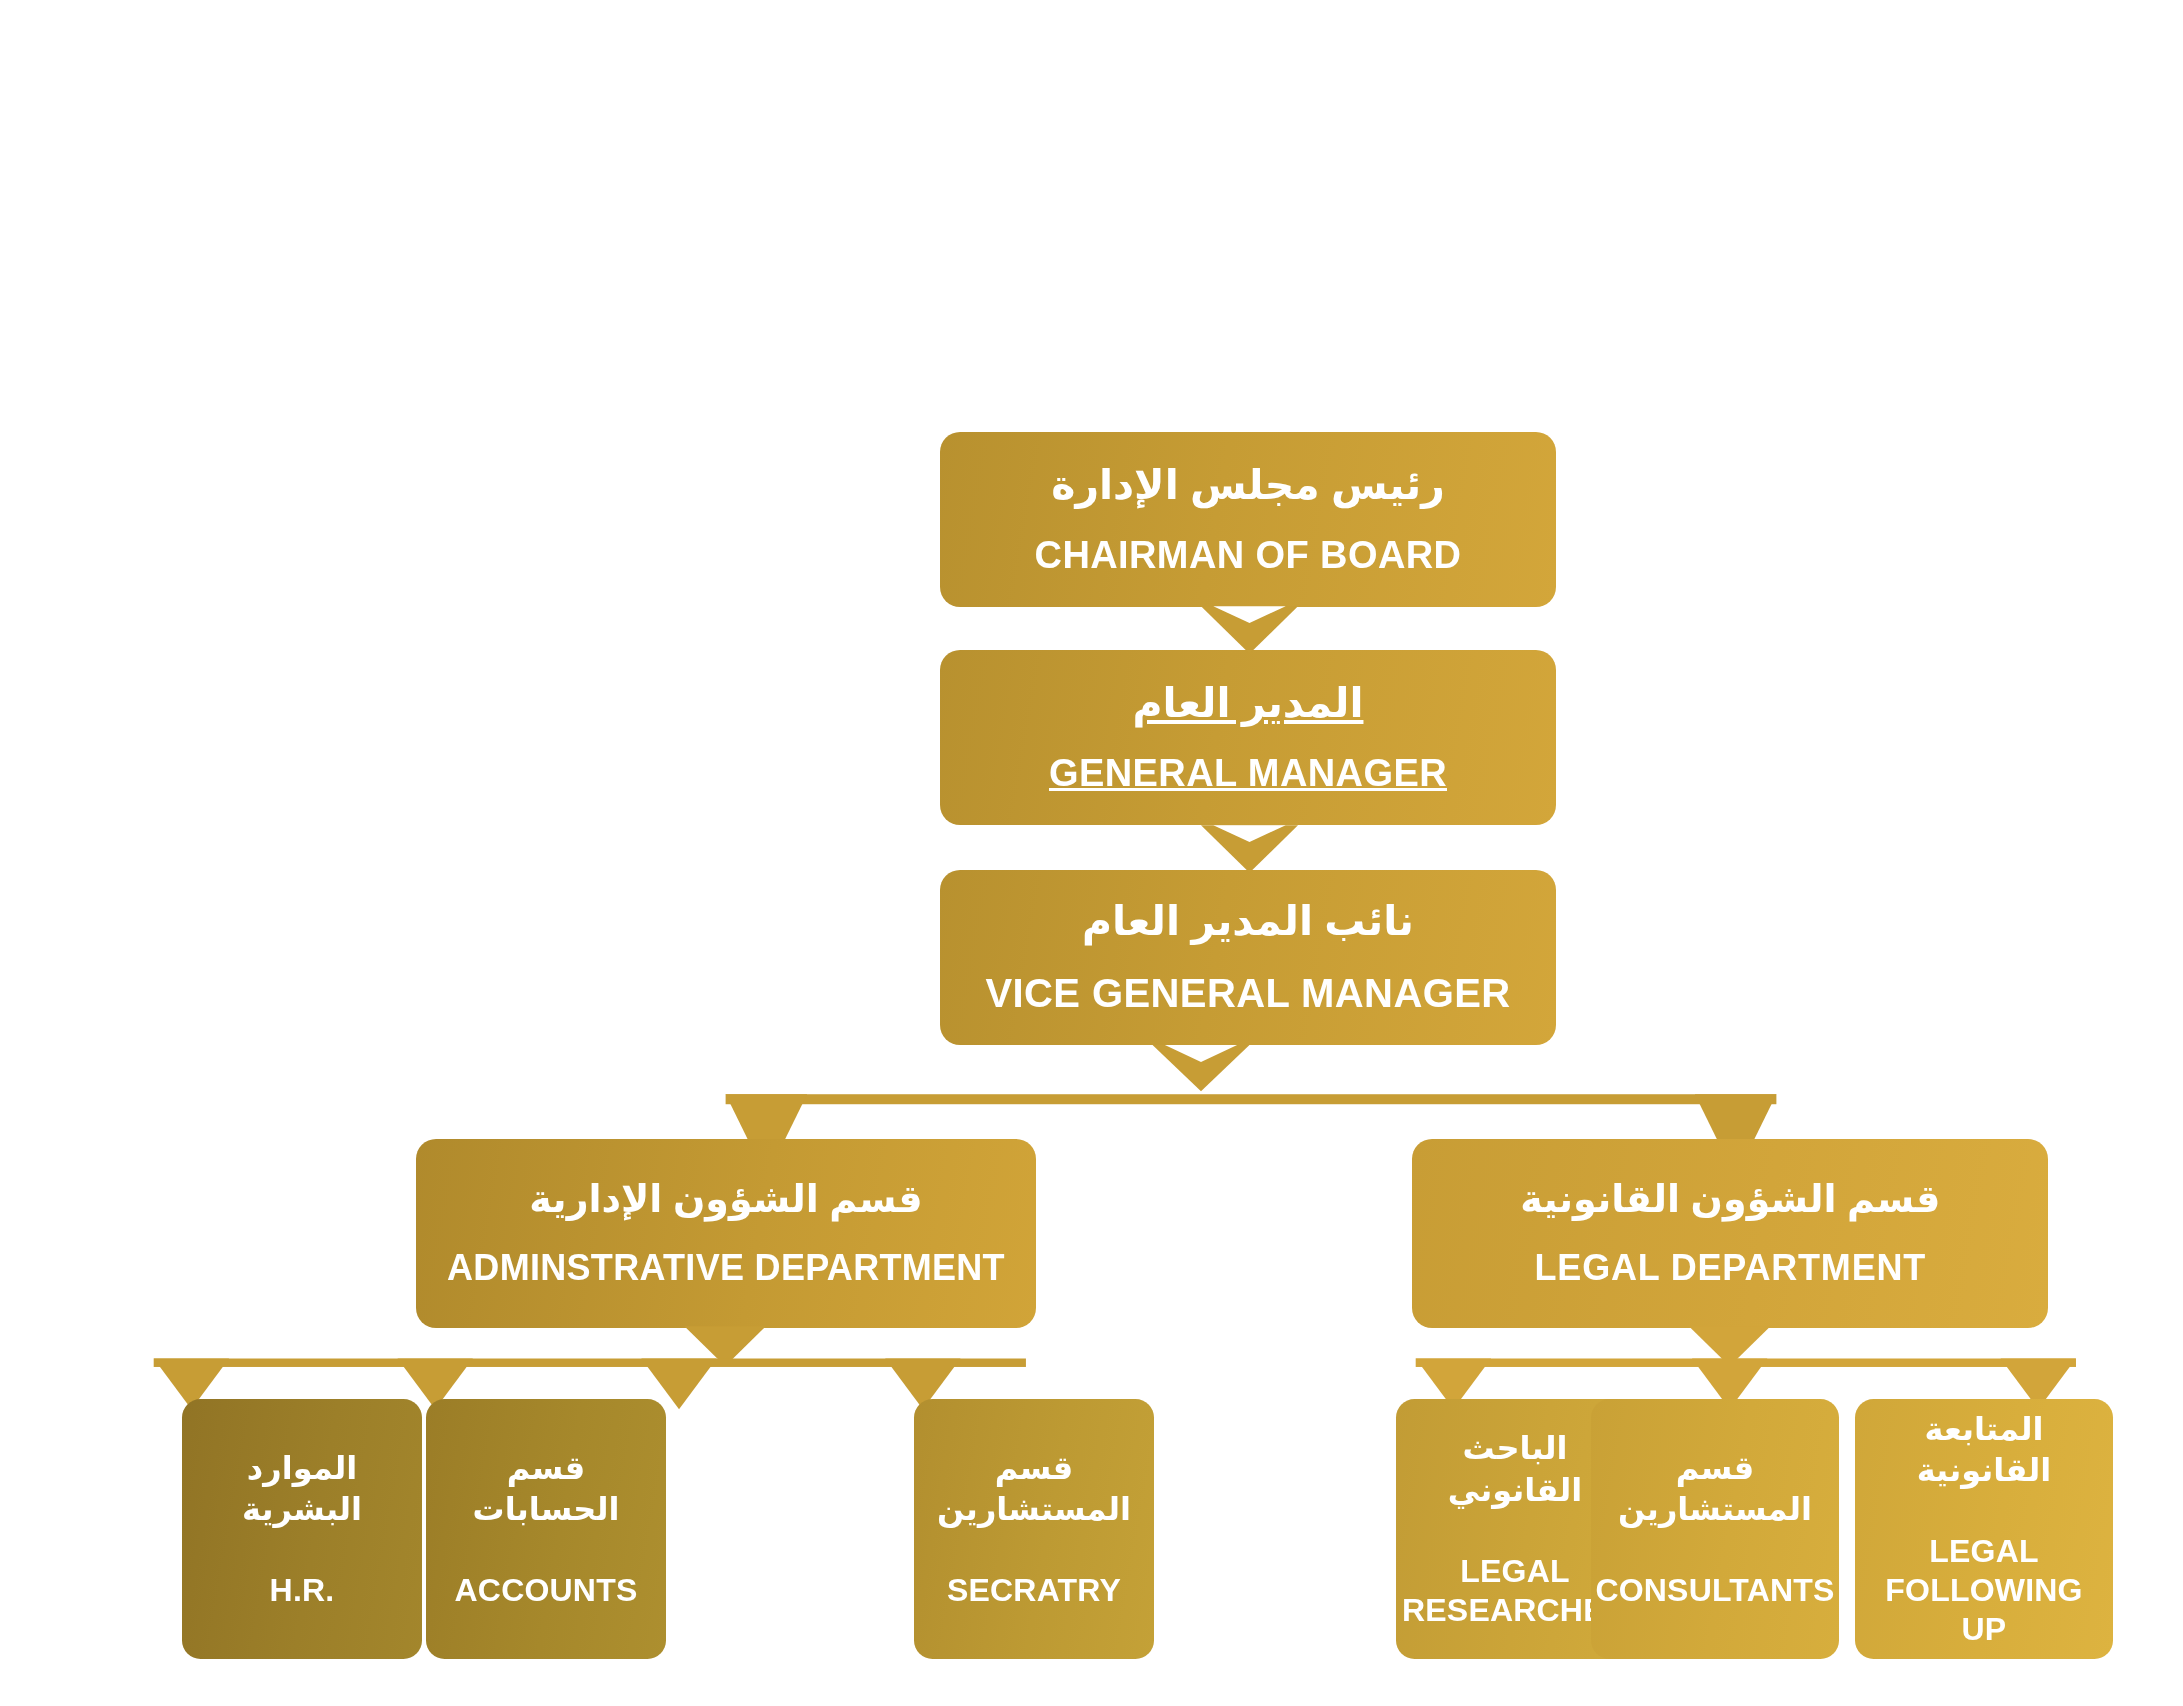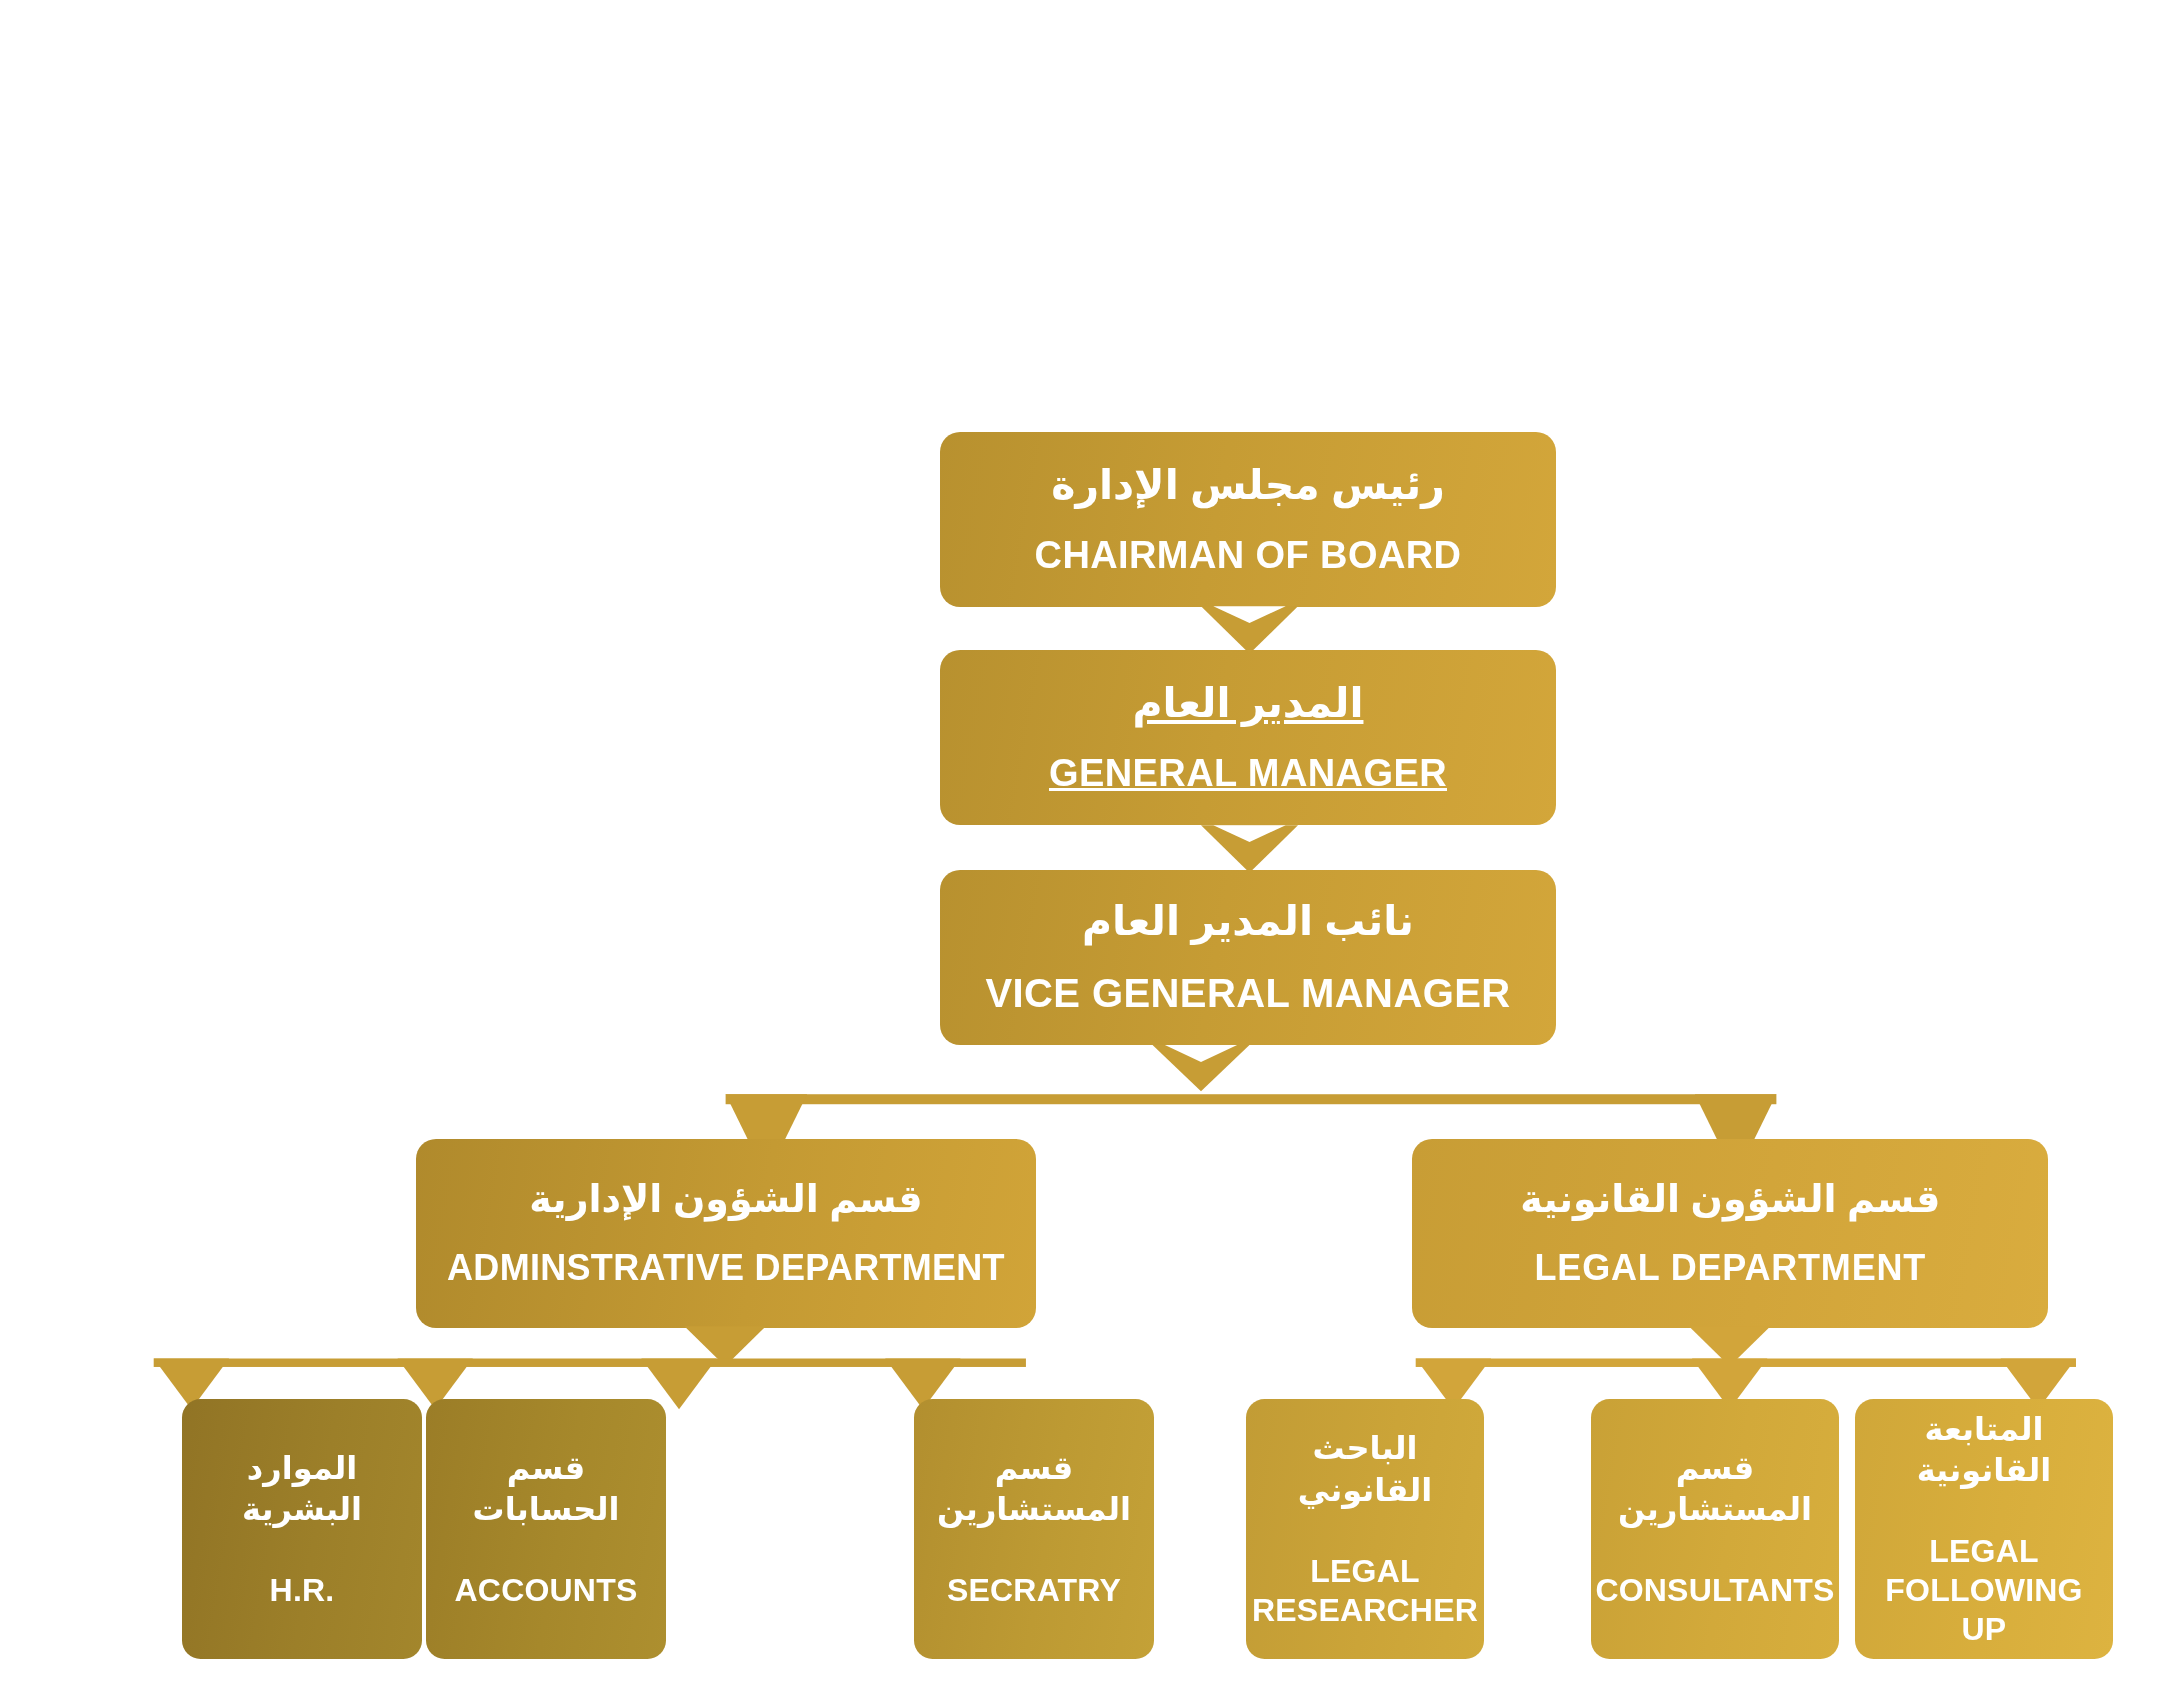--- a/index.html
+++ b/index.html
@@ -201,21 +201,21 @@
 
   <div class="node leaf" style="left:914px;width:240px;background:linear-gradient(100deg,#b28f2f 0%,#bd9a33 55%,#c4a137 100%);">
     <span class="ar">
       <span>قسم</span><br><span>المستشارين</span>
     </span>
     <span class="en">
       <span>SECRATRY</span>
     </span>
   </div>
 
-  <div class="node leaf" style="left:1246px;width:238px;background:linear-gradient(100deg,#c29c35 0%,#cba438 55%,#d1aa3b 100%);">
+  <div class="node leaf" style="left:1396px;width:238px;background:linear-gradient(100deg,#c29c35 0%,#cba438 55%,#d1aa3b 100%);">
     <span class="ar">
       <span>الباحث</span><br><span>القانوني</span>
     </span>
     <span class="en">
       <span>LEGAL</span><br><span>RESEARCHER</span>
     </span>
   </div>
 
   <div class="node leaf" style="left:1591px;width:248px;background:linear-gradient(100deg,#c9a136 0%,#d2a93a 55%,#d7ae3d 100%);">
     <span class="ar">

